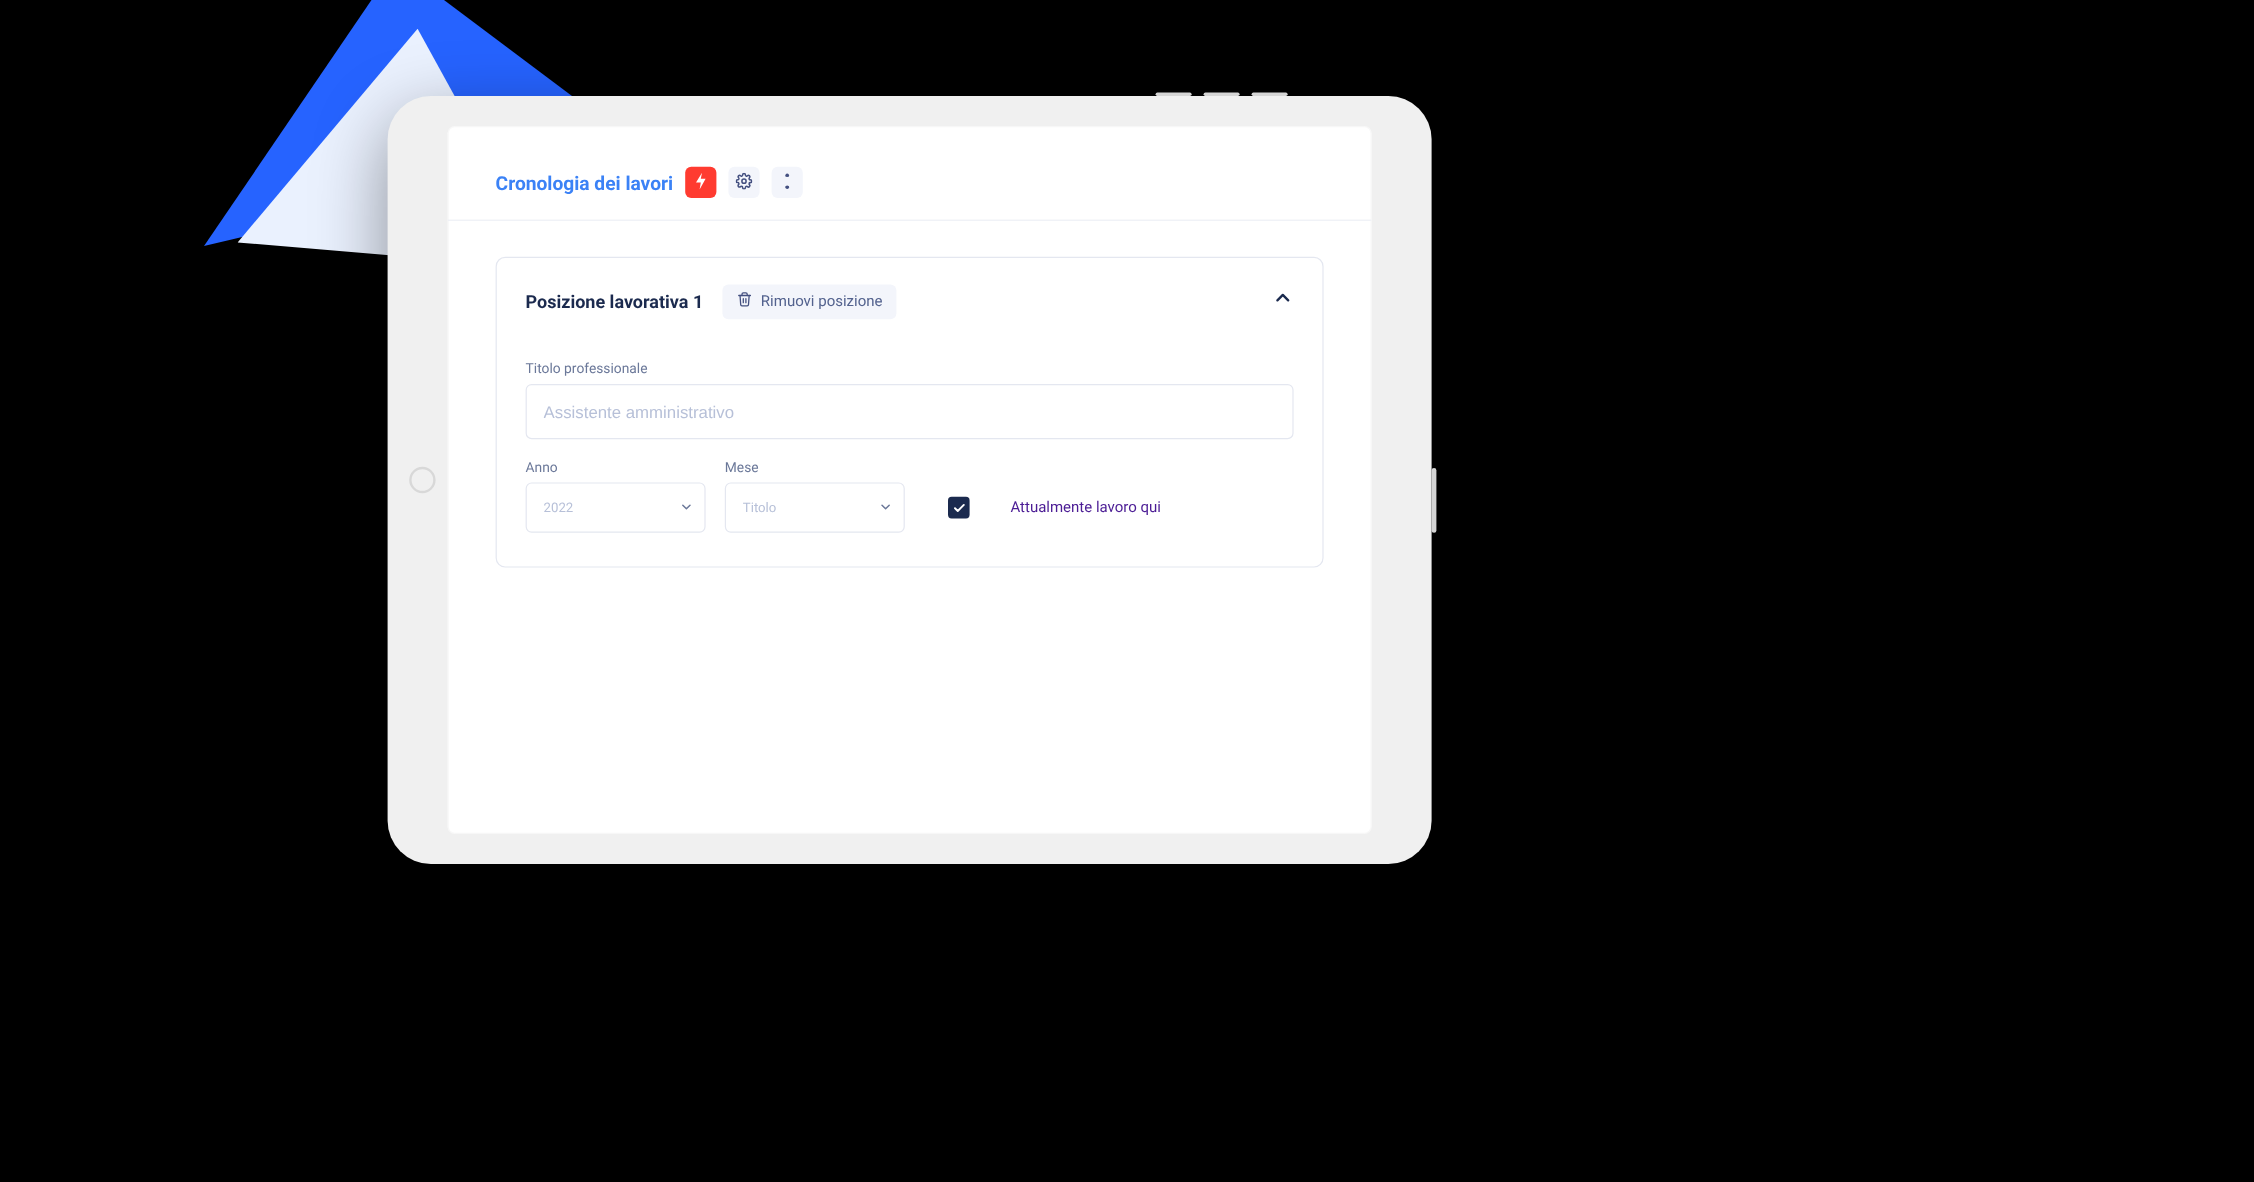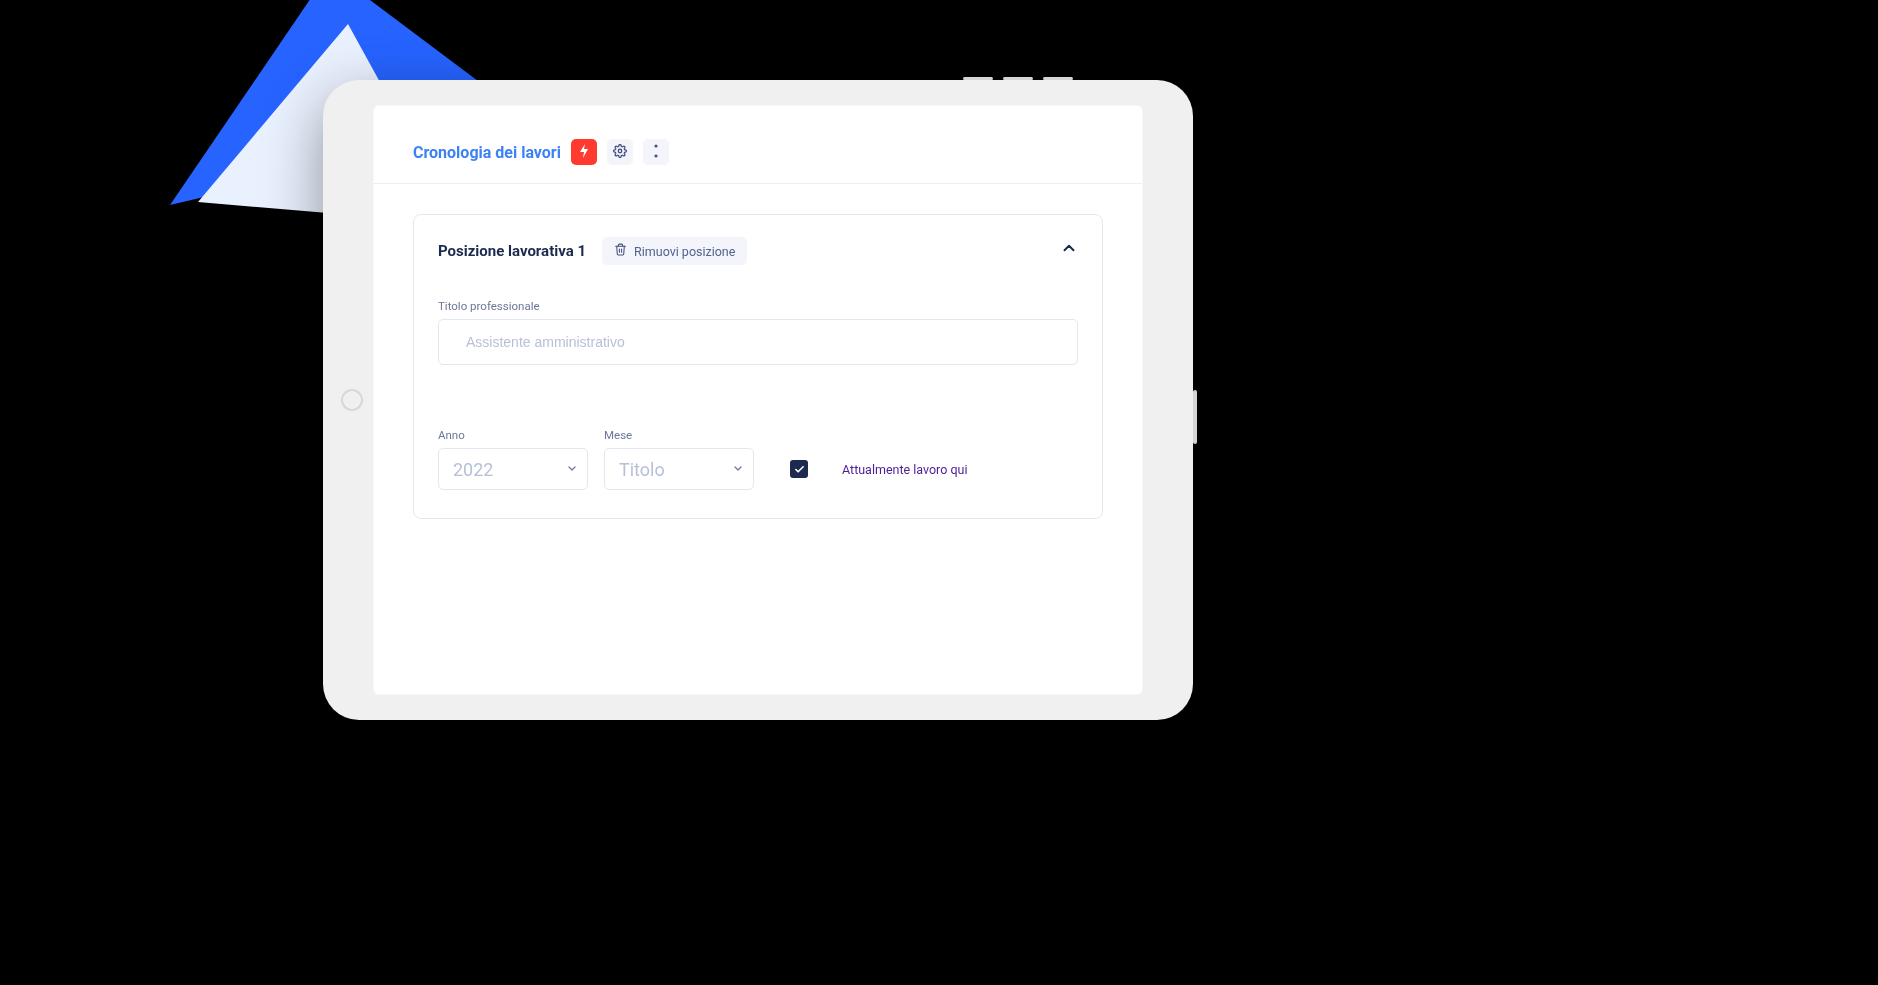--- a/index.html
+++ b/index.html
@@ -132,21 +132,21 @@
     font-size: 11.5px;
     color: #6b7899;
     margin-bottom: 6px;
     display: block;
   }
   .text-input {
     width: 100%;
     height: 46px;
     border: 1px solid #e4e7f0;
     border-radius: 5px;
-    padding: 0 27px;
+    padding: 0 14px;
     font-size: 14px;
     color: #be185d;
     outline: none;
   }
   .text-input::placeholder { color: #b7c0d8; }
   .row {
     display: flex;
     gap: 16px;
     margin-top: 16px;
   }
@@ -154,41 +154,41 @@
   .row-title { margin-top: 0; }
   .select-wrap {
     position: relative;
   }
   .select-input {
     width: 100%;
     height: 42px;
     border: 1px solid #e4e7f0;
     border-radius: 5px;
     padding: 0 15px 0 14px;
-    font-size: 18px;
+    font-size: 11px;
     color: #b7c0d8;
     display: flex;
     align-items: center;
     cursor: pointer;
     background: #fff;
   }
   .select-caret {
     position: absolute;
     right: 10px;
     top: 50%;
     transform: translateY(-50%);
     pointer-events: none;
   }
   .row-bottom {
     margin-top: 16px;
     display: flex;
     gap: 16px;
     align-items: flex-end;
   }
-  .col-small { width: 150px; margin-top: 47px; }
+  .col-small { width: 150px; }
   .checkbox-wrap {
     display: flex;
     align-items: center;
     gap: 10px;
     height: 42px;
     margin-left: 20px;
   }
   .checkbox {
     width: 18px;
     height: 18px;

